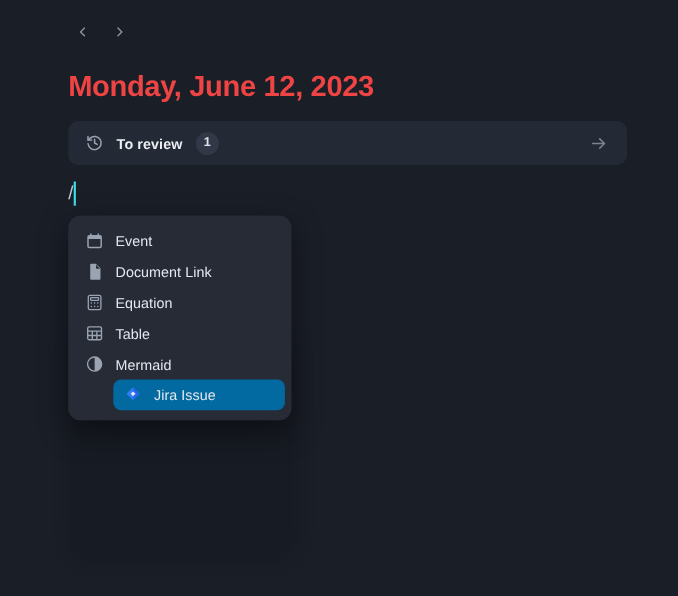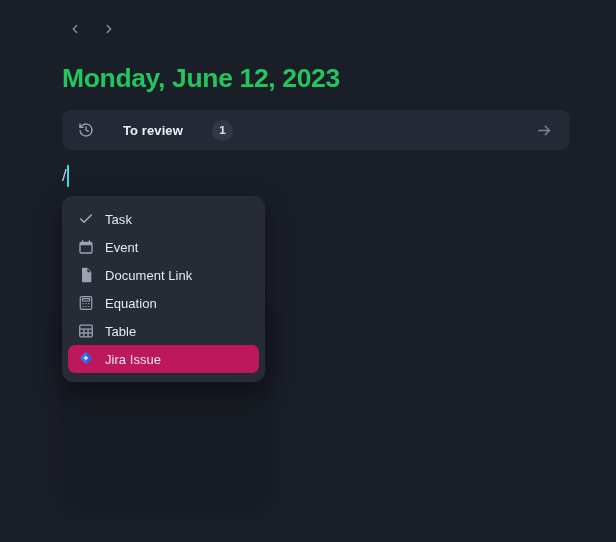--- a/index.html
+++ b/index.html
@@ -39,21 +39,21 @@
   }
   .nav-btn svg { display: block; }
 
   
   .page-title {
     position: absolute;
     left: 62px;
     top: 60px;
     font-size: 26.5px;
     font-weight: 700;
-    color: #22c55e;
+    color: #ef4444;
     letter-spacing: -0.35px;
     line-height: 36px;
     white-space: nowrap;
   }
 
   
   .review-bar {
     position: absolute;
     left: 62px;
     top: 110px;
@@ -62,21 +62,21 @@
     background: #242936;
     border-radius: 9px;
     display: flex;
     align-items: center;
     padding: 0 14px 0 16px;
     cursor: pointer;
   }
   .review-left {
     display: flex;
     align-items: center;
-    gap: 29px;
+    gap: 12px;
     flex: 1;
   }
   .review-icon { display: flex; align-items: center; }
   .review-label {
     font-size: 13px;
     font-weight: 700;
     color: #eceff4;
     letter-spacing: 0.1px;
   }
   .review-badge {
@@ -164,21 +164,22 @@
     flex: 0 0 16px;
   }
   .menu-item .mi-icon svg { display: block; }
   .menu-item .mi-label {
     font-size: 13px;
     color: #e4e8ef;
     letter-spacing: 0.05px;
     white-space: nowrap;
   }
   .menu-item.is-selected {
-    background: #be185d;
+    background: #0369a1;
+    margin-left: 35px;
   }
 </style>
 </head>
 <body>
 
 <div class="nav-row">
   <button class="nav-btn">
     <span>
       <svg width="14" height="14" viewBox="0 0 24 24" fill="none" stroke="#8b93a3" stroke-width="2.2" stroke-linecap="round" stroke-linejoin="round">
         <polyline points="15 18 9 12 15 6"></polyline>
@@ -219,28 +220,20 @@
 <div class="editor-line">
   <span class="slash-char">/</span>
   <span class="caret"></span>
 </div>
 
 <div class="menu-glow"></div>
 
 <div class="slash-menu" id="slash-menu">
     <div class="menu-item">
       <span class="mi-icon">
-    <svg width="16" height="16" viewBox="0 0 24 24" fill="none" stroke="#aab2c0" stroke-width="2.1" stroke-linecap="round" stroke-linejoin="round">
-          <polyline points="20 6 9 17 4 12"></polyline>
-        </svg>
-  </span>
-      <span class="mi-label">Task</span>
-    </div>
-    <div class="menu-item">
-      <span class="mi-icon">
     <svg width="16" height="16" viewBox="0 0 24 24" fill="#9aa3b2">
           <path d="M7 1.5a1 1 0 0 1 1 1V4h8V2.5a1 1 0 1 1 2 0V4h1.2A2.8 2.8 0 0 1 22 6.8v12.4A2.8 2.8 0 0 1 19.2 22H4.8A2.8 2.8 0 0 1 2 19.2V6.8A2.8 2.8 0 0 1 4.8 4H6V2.5a1 1 0 0 1 1-1zM4 9.5v9.7c0 .44.36.8.8.8h14.4c.44 0 .8-.36.8-.8V9.5H4z"></path>
         </svg>
   </span>
       <span class="mi-label">Event</span>
     </div>
     <div class="menu-item">
       <span class="mi-icon">
     <svg width="16" height="16" viewBox="0 0 24 24" fill="#9aa3b2">
           <path d="M6 2.5A1.5 1.5 0 0 1 7.5 1h6.2L20 7.3v14.2a1.5 1.5 0 0 1-1.5 1.5h-11A1.5 1.5 0 0 1 6 21.5v-19zM14 2.6V7a1 1 0 0 0 1 1h4.3L14 2.6z"></path>
@@ -268,20 +261,29 @@
     <svg width="16" height="16" viewBox="0 0 24 24" fill="none" stroke="#9aa3b2" stroke-width="1.9">
           <rect x="2.6" y="3.2" width="18.8" height="17.6" rx="2"></rect>
           <line x1="2.6" y1="9.1" x2="21.4" y2="9.1"></line>
           <line x1="2.6" y1="15" x2="21.4" y2="15"></line>
           <line x1="8.9" y1="9.1" x2="8.9" y2="20.8"></line>
           <line x1="15.1" y1="9.1" x2="15.1" y2="20.8"></line>
         </svg>
   </span>
       <span class="mi-label">Table</span>
     </div>
+    <div class="menu-item">
+      <span class="mi-icon">
+    <svg width="16" height="16" viewBox="0 0 24 24">
+          <circle cx="12" cy="12" r="9.6" fill="none" stroke="#9aa3b2" stroke-width="1.9"></circle>
+          <path d="M12 2.4A9.6 9.6 0 0 1 12 21.6V12z" fill="#9aa3b2"></path>
+        </svg>
+  </span>
+      <span class="mi-label">Mermaid</span>
+    </div>
     <div class="menu-item is-selected">
       <span class="mi-icon">
     <svg width="16" height="16" viewBox="0 0 24 24">
           <path d="M12 1.4l9 9-9 9-9-9 9-9z" fill="#2f7ef7"></path>
           <path d="M12 1.4l9 9-9 9V1.4z" fill="#2563eb"></path>
           <path d="M12 7.2l3.4 3.2-3.4 3.3-3.4-3.3L12 7.2z" fill="#dfe7f8"></path>
         </svg>
   </span>
       <span class="mi-label">Jira Issue</span>
     </div>

